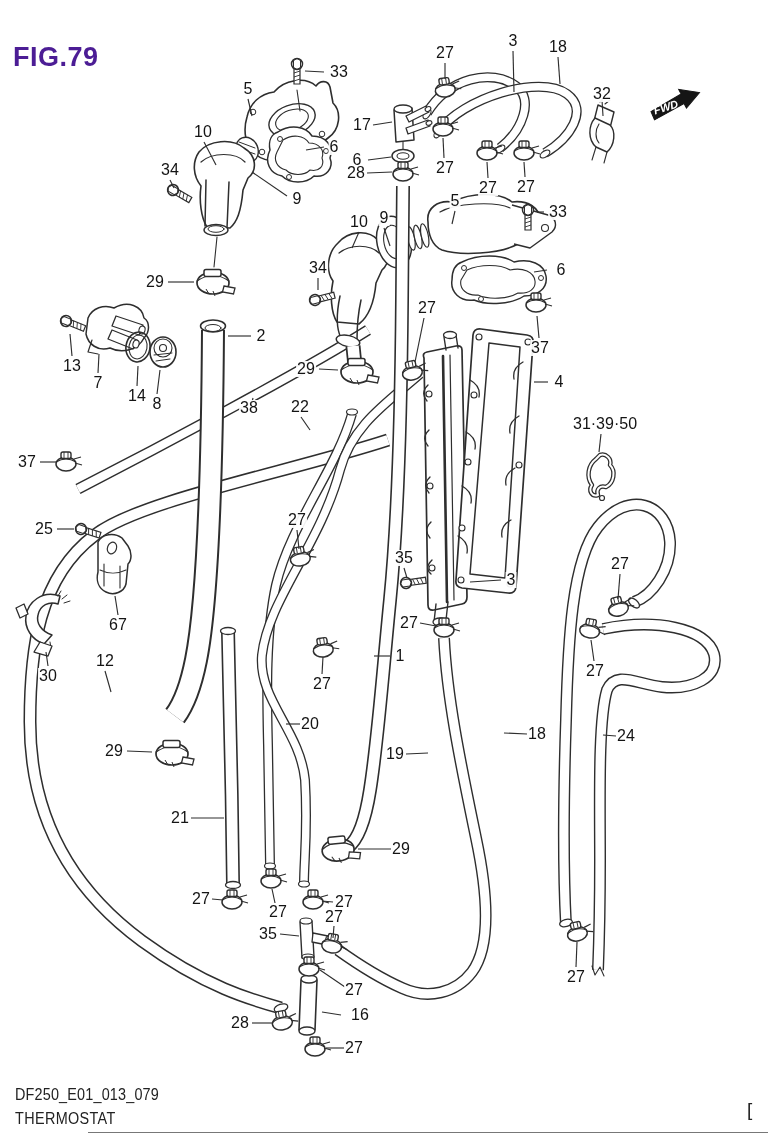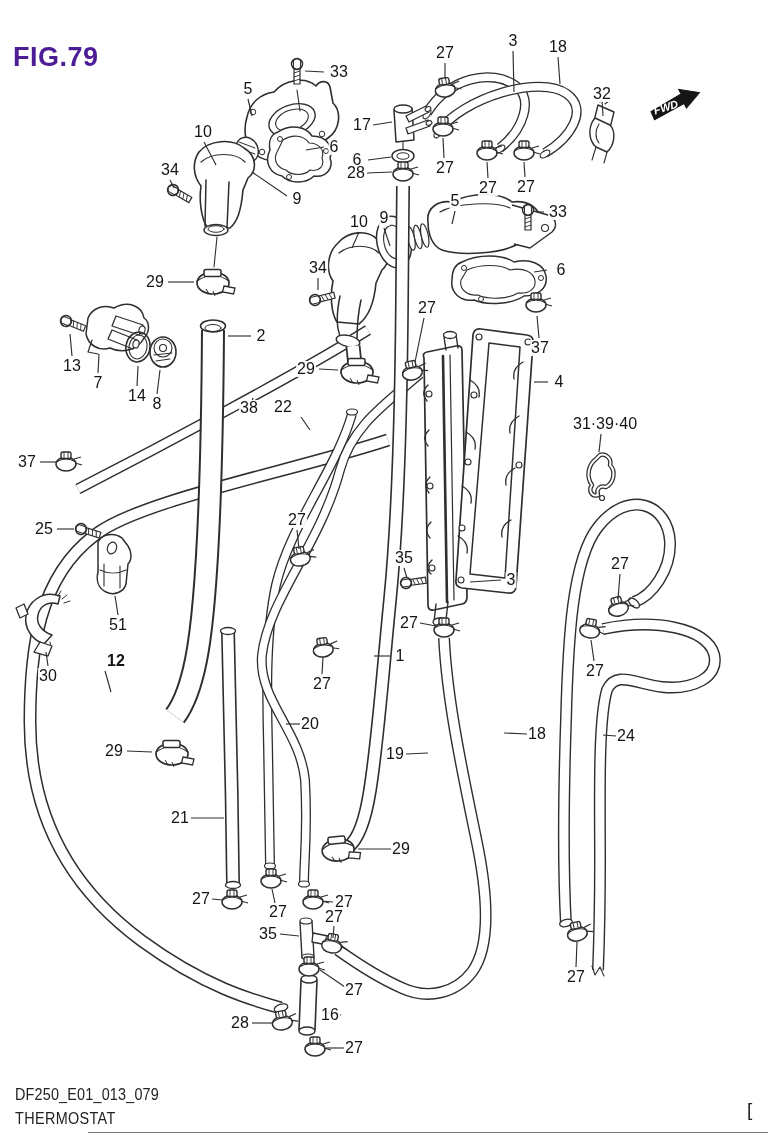--- a/index.html
+++ b/index.html
@@ -418,33 +418,33 @@
       <div class="callout" style="left: 359px; top: 222px;">10</div>
       <div class="callout" style="left: 384px; top: 218px;">9</div>
       <div class="callout" style="left: 455px; top: 201px;">5</div>
       <div class="callout" style="left: 558px; top: 212px;">33</div>
       <div class="callout" style="left: 561px; top: 270px;">6</div>
       <div class="callout" style="left: 318px; top: 268px;">34</div>
       <div class="callout" style="left: 306px; top: 369px;">29</div>
       <div class="callout" style="left: 427px; top: 308px;">27</div>
       <div class="callout" style="left: 540px; top: 348px;">37</div>
       <div class="callout" style="left: 559px; top: 382px;">4</div>
-      <div class="callout" style="left: 605px; top: 424px;">31·39·40</div>
+      <div class="callout" style="left: 605px; top: 424px;">31·39·50</div>
       <div class="callout" style="left: 72px; top: 366px;">13</div>
       <div class="callout" style="left: 98px; top: 383px;">7</div>
       <div class="callout" style="left: 137px; top: 396px;">14</div>
       <div class="callout" style="left: 157px; top: 404px;">8</div>
       <div class="callout" style="left: 261px; top: 336px;">2</div>
       <div class="callout" style="left: 249px; top: 408px; text-align: center;">38</div>
-      <div class="callout" style="left: 283px; top: 407px; text-align: right;">22</div>
+      <div class="callout" style="left: 300px; top: 407px; text-align: right;">22</div>
       <div class="callout" style="left: 27px; top: 462px;">37</div>
       <div class="callout" style="left: 44px; top: 529px;">25</div>
-      <div class="callout" style="left: 118px; top: 625px;">51</div>
+      <div class="callout" style="left: 118px; top: 625px;">67</div>
       <div class="callout" style="left: 48px; top: 676px;">30</div>
-      <div class="callout" style="left: 116px; top: 661px; font-weight: bold;">12</div>
+      <div class="callout" style="left: 105px; top: 661px;">12</div>
       <div class="callout" style="left: 297px; top: 520px;">27</div>
       <div class="callout" style="left: 322px; top: 684px;">27</div>
       <div class="callout" style="left: 114px; top: 751px;">29</div>
       <div class="callout" style="left: 310px; top: 724px;">20</div>
       <div class="callout" style="left: 180px; top: 818px;">21</div>
       <div class="callout" style="left: 400px; top: 656px;">1</div>
       <div class="callout" style="left: 395px; top: 754px;">19</div>
       <div class="callout" style="left: 404px; top: 558px;">35</div>
       <div class="callout" style="left: 511px; top: 580px;">3</div>
       <div class="callout" style="left: 409px; top: 623px;">27</div>
@@ -454,21 +454,21 @@
       <div class="callout" style="left: 626px; top: 736px;">24</div>
       <div class="callout" style="left: 401px; top: 849px;">29</div>
       <div class="callout" style="left: 576px; top: 977px;">27</div>
       <div class="callout" style="left: 201px; top: 899px;">27</div>
       <div class="callout" style="left: 278px; top: 912px;">27</div>
       <div class="callout" style="left: 344px; top: 902px;">27</div>
       <div class="callout" style="left: 268px; top: 934px;">35</div>
       <div class="callout" style="left: 334px; top: 917px;">27</div>
       <div class="callout" style="left: 354px; top: 990px;">27</div>
       <div class="callout" style="left: 240px; top: 1023px;">28</div>
-      <div class="callout" style="left: 330px; top: 1015px;">16</div>
+      <div class="callout" style="left: 360px; top: 1015px;">16</div>
       <div class="callout" style="left: 354px; top: 1048px;">27</div>
     </div>
 
 <div class="fig-title">FIG.79</div>
 <div class="fig-code">DF250_E01_013_079</div>
 <div class="fig-caption">THERMOSTAT</div>
 <div class="corner-mark">[</div>
 <div class="bottom-rule"></div>
 
 </div>

